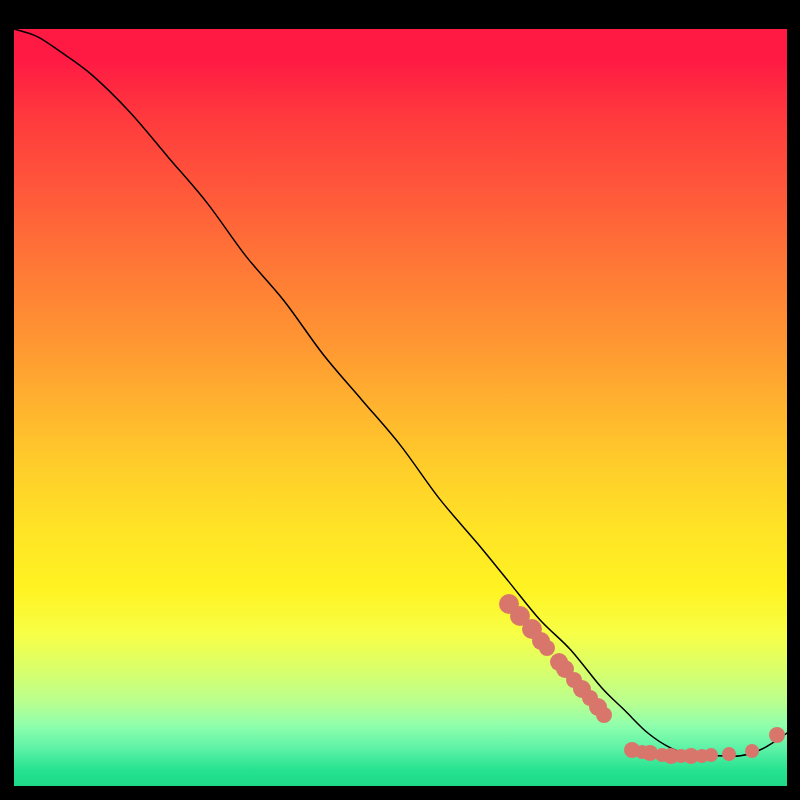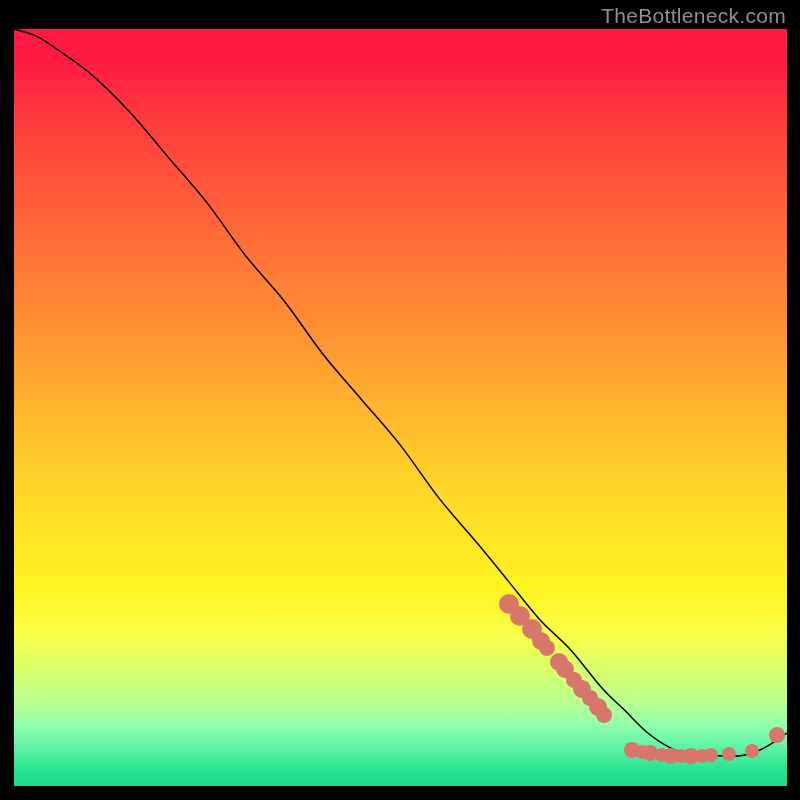--- a/index.html
+++ b/index.html
@@ -69,21 +69,20 @@
     font-size: 21px;
     color: #8f8f8f;
     letter-spacing: 0.3px;
     font-weight: 500;
   }
 </style>
 </head>
 <body>
 
 <div class="stage">
-  <div class="watermark">TheBottleneck.com</div>
   <div class="plot">
     <div class="gradient"></div>
     <svg class="curve-svg" viewBox="0 0 773 757" preserveAspectRatio="none">
       <path id="curve-path" class="curve-path" d="M 0.00 0.00 C 3.86 1.26 15.46 3.79 23.19 7.57 C 30.92 11.36 37.36 16.40 46.38 22.71 C 55.40 29.02 65.71 35.33 77.30 45.42 C 88.90 55.51 103.07 69.39 115.95 83.27 C 128.83 97.15 141.72 113.55 154.60 128.69 C 167.48 143.83 180.37 157.71 193.25 174.11 C 206.13 190.51 219.02 210.70 231.90 227.10 C 244.78 243.50 257.67 256.12 270.55 272.52 C 283.43 288.92 296.32 309.11 309.20 325.51 C 322.08 341.91 334.97 355.79 347.85 370.93 C 360.73 386.07 373.62 399.95 386.50 416.35 C 399.38 432.75 412.27 452.94 425.15 469.34 C 438.03 485.74 452.20 500.88 463.80 514.76 C 475.39 528.64 484.41 539.99 494.72 552.61 C 505.03 565.23 515.33 579.11 525.64 590.46 C 535.95 601.82 546.25 609.38 556.56 620.74 C 566.87 632.10 578.46 648.50 587.48 658.59 C 596.50 668.68 602.94 673.73 610.67 681.30 C 618.40 688.87 626.13 697.70 633.86 704.01 C 641.59 710.32 649.32 715.37 657.05 719.15 C 664.78 722.93 672.51 725.46 680.24 726.72 C 687.97 727.98 695.70 726.72 703.43 726.72 C 711.16 726.72 718.89 727.98 726.62 726.72 C 734.35 725.46 742.08 722.93 749.81 719.15 C 757.54 715.37 769.13 706.53 773.00 704.01 "></path>
     </svg>
     <div id="dots-layer">
         <div class="dot" style="width: 20px; height: 20px; left: 494.72px; top: 575.32px;"></div>
         <div class="dot" style="width: 20px; height: 20px; left: 506.315px; top: 586.675px;"></div>
         <div class="dot" style="width: 20px; height: 20px; left: 517.91px; top: 600.301px;"></div>
         <div class="dot" style="width: 18px; height: 18px; left: 527.186px; top: 611.656px;"></div>

